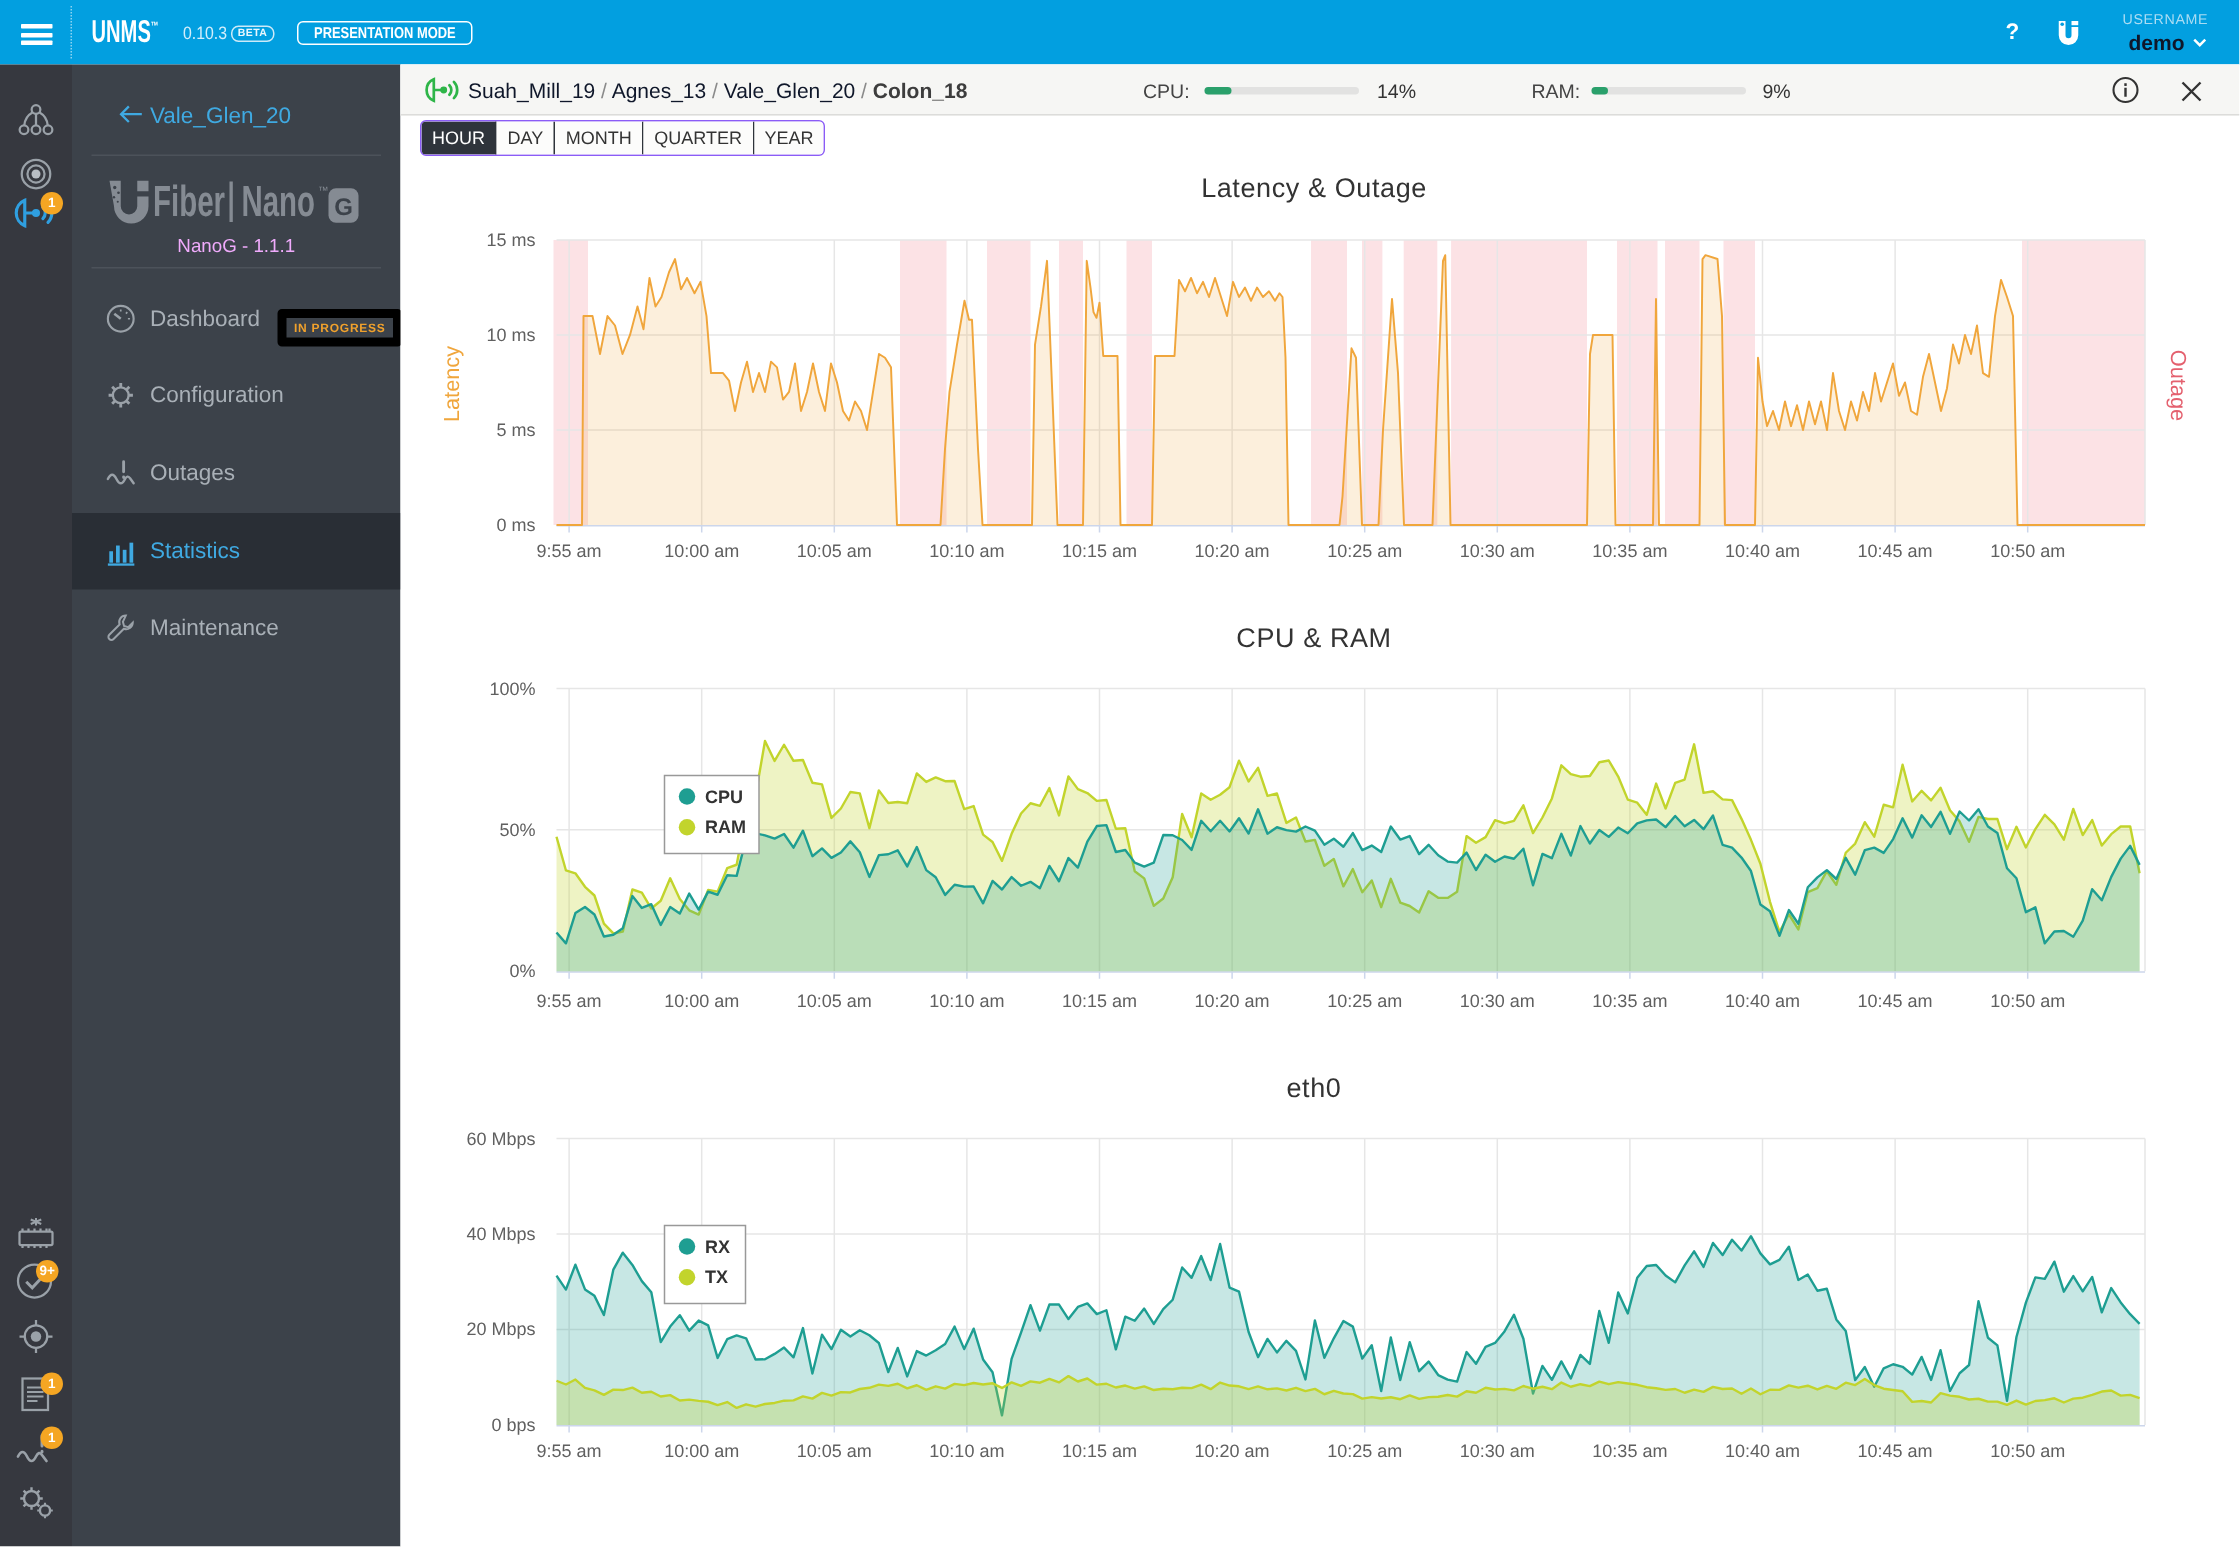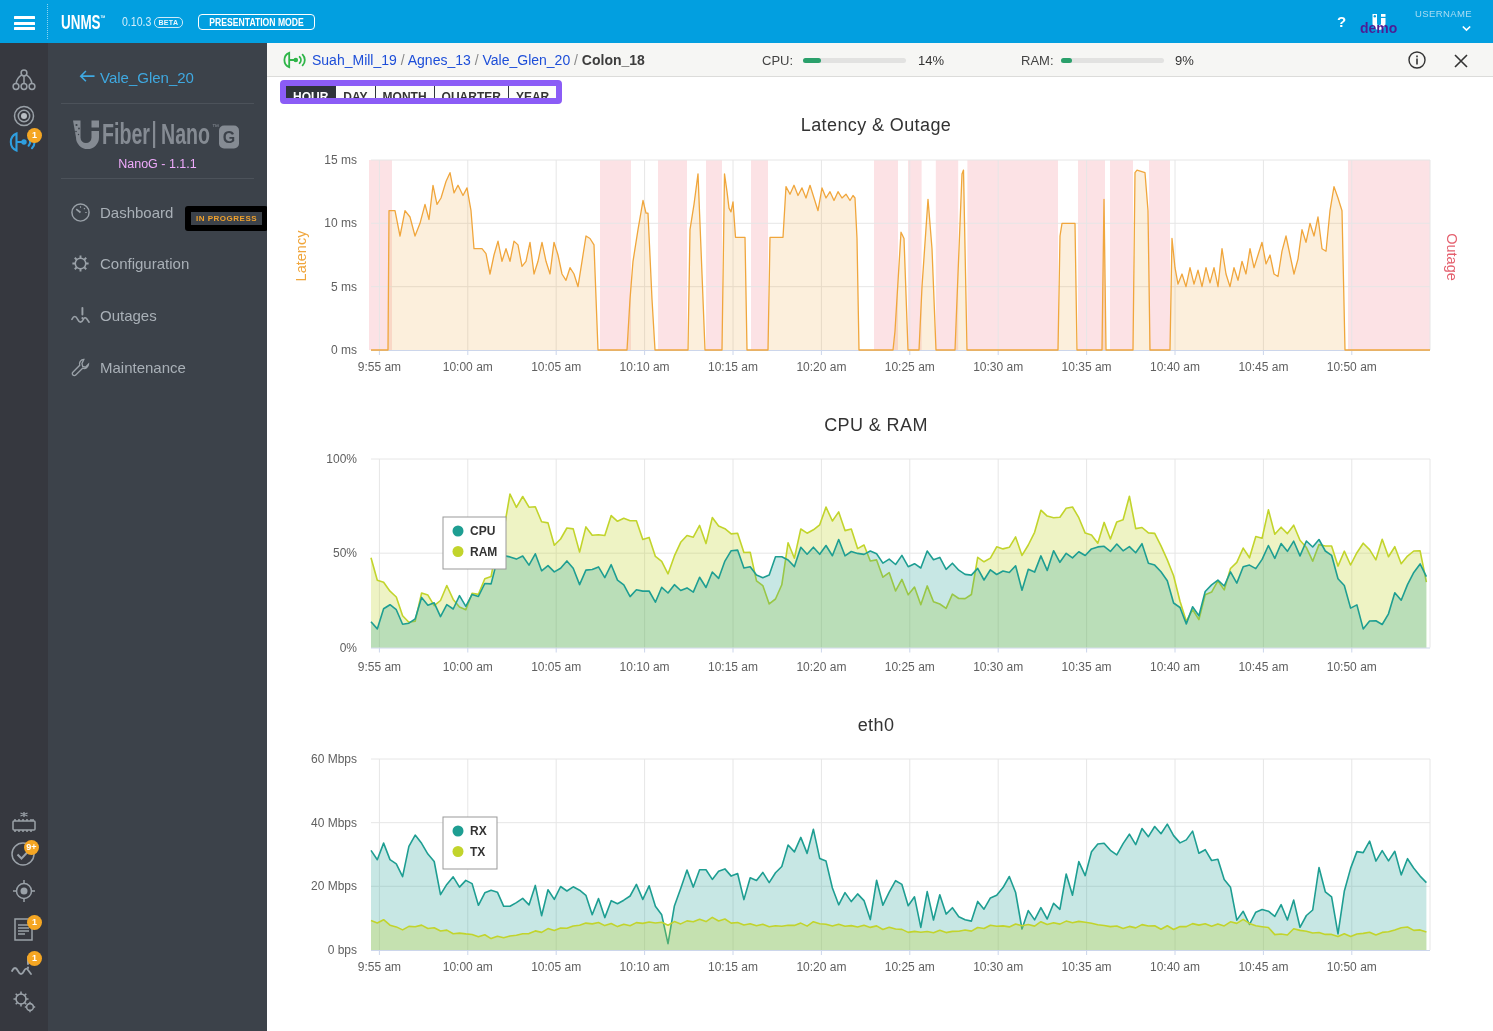--- a/index.html
+++ b/index.html
@@ -13,21 +13,21 @@
 .tsep { position:absolute; left:47px; top:4px; height:35px; width:0; border-left:1px dotted rgba(255,255,255,0.55); }
 .unms { position:absolute; left:61px; top:10px; color:#fff; font-size:21px; font-weight:bold; transform:scaleX(0.64); transform-origin:left top; white-space:nowrap; }
 .unms sup { font-size:8px; }
 .ver { position:absolute; left:122px; top:15px; color:#d3eefb; font-size:12px; transform:scaleX(0.88); transform-origin:left top; }
 .beta { position:absolute; left:154px; top:17px; font-size:7px; font-weight:bold; color:#eaf7fd; border:1px solid #cdeaf8; border-radius:5px; padding:1px 3.5px; letter-spacing:0.3px; }
 .presbtn { position:absolute; left:198px; top:14px; width:117px; height:16px; border:1px solid #fff; border-radius:4px; color:#fff; display:flex; align-items:center; justify-content:center; white-space:nowrap; }
 .presbtn span { display:inline-block; font-size:10.5px; font-weight:bold; transform:scaleX(0.82); transform-origin:center; }
 .qmark { position:absolute; left:1337px; top:13px; color:#fff; font-size:15px; font-weight:bold; }
 .ulogo { position:absolute; left:1369px; top:12px; }
 .uname { position:absolute; left:1415px; top:8px; color:#aadcf3; font-size:9.5px; letter-spacing:0.4px;text-align:center; }
-.demo { position:absolute; left:1360px; top:20px; color:#4c1d95; font-size:14px; font-weight:bold; }
+.demo { position:absolute; left:1419px; top:20px; color:#0f172a; font-size:14px; font-weight:bold; }
 .chev { position:absolute; left:1462px; top:24px; width:9px; height:9px; }
 
 
 .rail { position:absolute; left:0; top:43px; width:48px; height:988px; background:#36383f; }
 .ricon { position:absolute; left:0; width:48px; height:36px; text-align:center; }
 .badge { position:absolute; background:#f5a623; color:#fff; font-size:9px; font-weight:bold; border-radius:8px; min-width:15px; height:15px; line-height:15px; text-align:center; padding:0 2px;}
 
 
 .sidebar { position:absolute; left:48px; top:43px; width:219px; height:988px; background:#3c424a; }
 .backrow { position:absolute; left:0; top:27px; width:219px; height:24px; color:#3fa9e1; font-size:15px; }
@@ -37,31 +37,31 @@
 .mitem { position:relative; height:51.7px; color:#a9b0b7; font-size:15px; }
 .mitem .ic { position:absolute; left:22px; top:15px; width:21px; height:21px; }
 .mitem .lab { position:absolute; left:52px; top:17px; }
 .mitem.active { background:#292e35; color:#3fa9e1; }
 .inprog { position:absolute; left:137px; top:19px; border:6px solid #000000; color:#f0a12c; font-size:8px; font-weight:bold; border-radius:3px; padding:2px 5px; letter-spacing:0.5px; white-space:nowrap; }
 
 
 .main { position:absolute; left:267px; top:43px; width:1226px; height:988px; background:#fff; }
 .mhead { position:absolute; left:0; top:0; width:1226px; height:34px; background:#f6f6f4; border-bottom:1px solid #dcdcda; }
 .crumbs { position:absolute; left:45px; top:9px; font-size:14px; color:#8a8a8a; }
-.crumbs a { color:#1d4ed8; text-decoration:none; }
+.crumbs a { color:#0f172a; text-decoration:none; }
 .crumbs b { color:#3d3d3d;margin-top:16px; }
 .gaugelab { position:absolute; top:10px; font-size:13px; color:#444; }
 .track { position:absolute; top:15px; width:103px; height:5px; background:#e2e2e1; border-radius:2.5px; }
 .track .fillg { height:5px; background:#2aa06b; border-radius:2.5px; }
 .pct { position:absolute; top:10px; font-size:13px; color:#333; }
 .infoic { position:absolute; left:1141px; top:8px; }
 .closeic { position:absolute; left:1186px; top:8px; font-size:21px; color:#333; font-weight:normal; }
 
 
-.tabs { position:absolute; left:13px; top:37px; height:24px; border:6px solid #8b5cf6; border-radius:4px; overflow:hidden; display:flex; background:#fff;font-weight:bold;}
+.tabs { position:absolute; left:13px; top:37px; height:24px; border:1px solid #8b5cf6; border-radius:4px; overflow:hidden; display:flex; background:#fff;}
 .tab { height:22px; line-height:22px; padding:0 7px; font-size:12px; color:#333; border-right:1px solid #2f343b; background:#fcfcfb;}
 .tab:last-child { border-right:none; }
 .tab.on { background:#2f343b; color:#fff; }
 svg text { font-family:"Liberation Sans", sans-serif; }
 </style>
 </head>
 <body>
 
 <div class="topbar">
   <div class="burger">
@@ -217,20 +217,32 @@
       <span class="lab">Configuration</span>
     </div>
     <div class="mitem">
       <svg class="ic" viewBox="0 0 22 22">
           <g stroke="#9aa1a8" stroke-width="1.7" fill="none" stroke-linecap="round">
         <path d="M2 15 q3 -6 6 0 t6 0 q1.5 -3 3.5 -0.5 l2.5 3.5"></path>
         <path d="M13 3 v7 M13 13.5 v0.5" stroke-width="2"></path>
           </g>
         </svg>
       <span class="lab">Outages</span>
+    </div>
+    <div class="mitem active">
+      <svg class="ic" viewBox="0 0 22 22">
+          <g fill="#3fa9e1">
+        <rect x="3" y="11" width="2.6" height="8"></rect>
+            <rect x="7.7" y="7" width="2.6" height="12"></rect>
+        <rect x="12.4" y="10" width="2.6" height="9"></rect>
+            <rect x="17.1" y="5" width="2.6" height="14"></rect>
+        <rect x="2" y="19.5" width="18.5" height="1.6"></rect>
+          </g>
+        </svg>
+      <span class="lab">Statistics</span>
     </div>
     <div class="mitem">
       <svg class="ic" viewBox="0 0 22 22">
           <g stroke="#9aa1a8" stroke-width="1.4" fill="none">
         <path d="M14.5 2.5 a4.6 4.6 0 0 0 -4.3 6.2 l-7.2 7.2 a2.1 2.1 0 0 0 3 3 l7.2 -7.2 a4.6 4.6 0 0 0 6.2 -4.3 l-3.2 3.2 l-2.9 -0.8 l-0.8 -2.9 z"></path>
           </g>
         </svg>
       <span class="lab">Maintenance</span>
     </div>
   </div>

